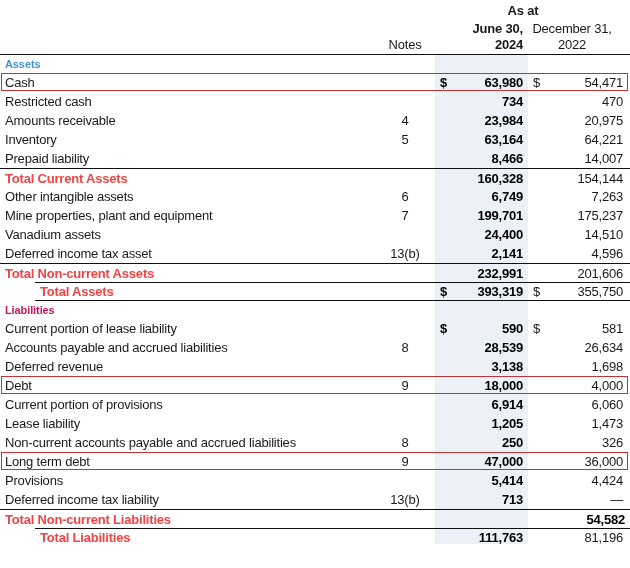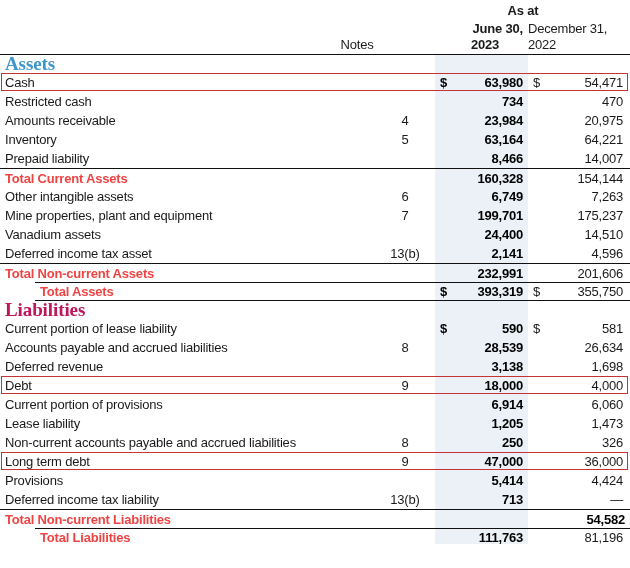--- a/index.html
+++ b/index.html
@@ -30,25 +30,25 @@
     position:absolute;
     left:435px;top:3px;width:176px;
     text-align:center;
     font-weight:bold;
   }
   .hline{
     position:absolute;left:0;right:0;
     display:flex;
   }
   #hline1{top:21px;margin-left:46px;}
-  #hline2{top:37px;gap:24px;}
+  #hline2{top:37px;}
   .hl-spacer{flex:1;}
   .hl-notes{width:60px;text-align:center;}
   .hl-col1{width:93px;text-align:right;padding-right:5px;box-sizing:border-box;font-weight:bold;}
-  .hl-col2{width:102px;text-align:left;padding-right:14px;box-sizing:border-box;}
+  .hl-col2{width:102px;text-align:center;padding-right:14px;box-sizing:border-box;}
   
   #rows{position:relative;z-index:1;}
   .row{
     position:relative;
     display:flex;
     align-items:center;
     height:19px;
     box-sizing:border-box;
   }
   .row.section{height:18px;}
@@ -64,23 +64,22 @@
   }
   .c-v2{
     width:102px;box-sizing:border-box;
     position:relative;
     text-align:right;padding-right:7px;
   }
   .dollar1{position:absolute;left:5px;top:0;font-weight:bold;color:#000;}
   .dollar2{position:absolute;left:5px;top:0;font-weight:normal;}
   .section .c-label{
     font-weight:bold;
-    font-size:19px;
+    font-size:11px;
     letter-spacing:-0.1px;
-    font-family:Liberation Serif, serif;
   }
   .total .c-label{font-weight:bold;color:#ef4444;}
   .redbox{
     position:absolute;
     left:1px;right:2px;top:0;bottom:1px;
     border:1.5px solid transparent;
     box-sizing:border-box;
     pointer-events:none;
   }
 </style>
@@ -94,21 +93,21 @@
     <div id="as-at">As at</div>
     <div class="hline" id="hline1">
       <div class="hl-spacer"></div>
       <div class="hl-notes"></div>
       <div class="hl-col1">June 30,</div>
       <div class="hl-col2">December 31,</div>
     </div>
     <div class="hline" id="hline2">
       <div class="hl-spacer"></div>
       <div class="hl-notes">Notes</div>
-      <div class="hl-col1">2023</div>
+      <div class="hl-col1">2024</div>
       <div class="hl-col2">2022</div>
     </div>
   </div>
 
   <div id="rows">
       <div class="row section">
         <div class="c-label" style="color: rgb(63, 150, 204);">Assets</div>
       </div>
       <div class="row data">
         <div class="c-label">Cash</div>

